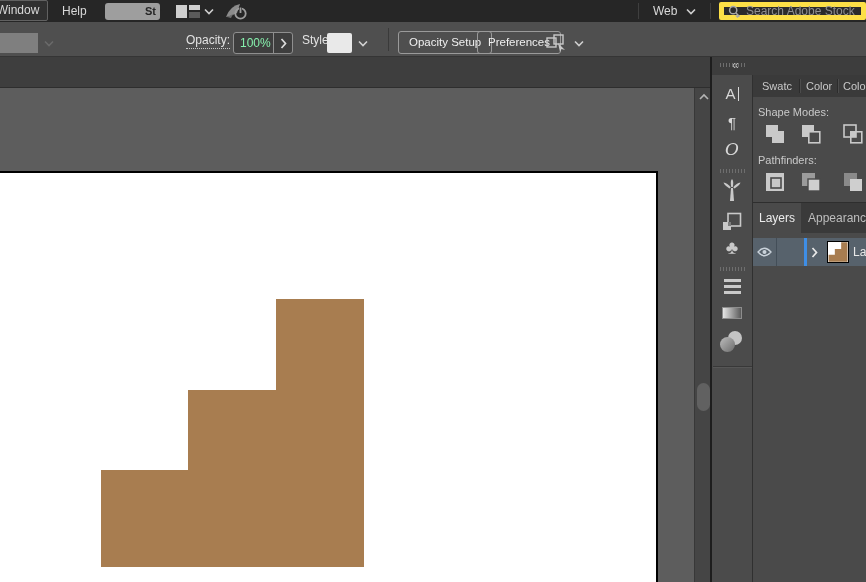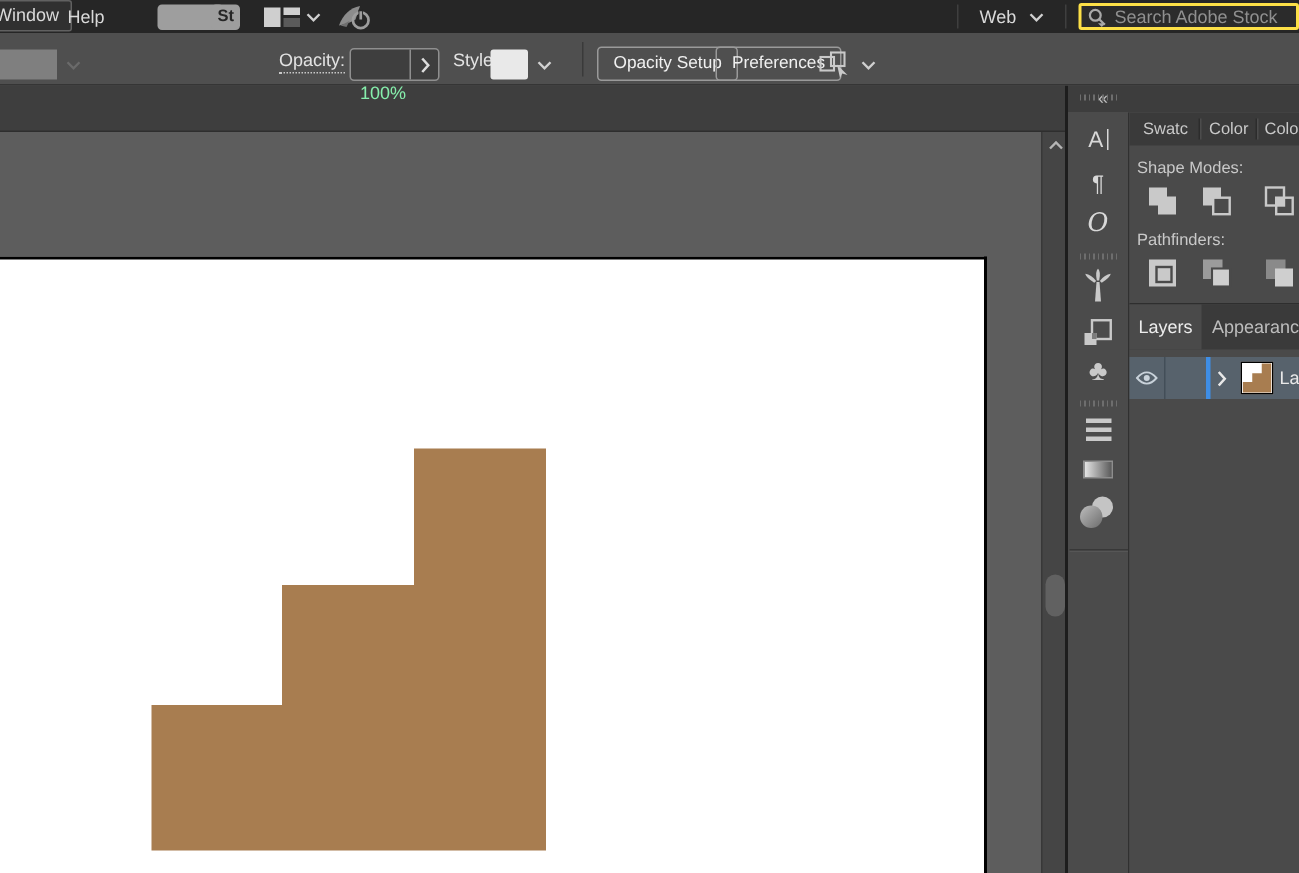--- a/index.html
+++ b/index.html
@@ -16,36 +16,36 @@
   .menu-item { position:absolute; top:0; height:22px; line-height:22px; padding:0 12px; color:#d9d9d9; font-size:12px; }
   .menu-item.boxed { border:1px solid #616161; background:#303030; border-radius:2px; height:21px; line-height:19px; }
   .sq-btn { position:absolute; top:3px; width:19px; height:17px; background:#9e9e9e; color:#262626;
             border-radius:3px; font-size:11px; font-weight:bold; text-align:center; line-height:17px; }
   .ws-icon { position:absolute; top:5px; width:24px; height:13px; }
   .ws-icon .l { position:absolute; left:0; top:0; width:11px; height:13px; background:#cfcfcf; }
   .ws-icon .tr { position:absolute; left:13px; top:0; width:11px; height:5px; background:#cfcfcf; }
   .ws-icon .br2 { position:absolute; left:13px; top:7px; width:11px; height:6px; background:#5a5a5a; }
   .vsep { position:absolute; top:3px; width:1px; height:16px; background:#3f3f3f; }
   .search-box { position:absolute; left:719px; top:2px; width:147px; height:18px; background:#2b2b2b;
-                border:2px solid #fde047; border-radius:2px; display:flex; align-items:center; padding:0 4px; }
+                border:5px solid #fde047; border-radius:2px; display:flex; align-items:center; padding:0 4px; }
   .search-box .ph { color:#8f8f8f; font-size:12px; margin-left:5px; white-space:nowrap; overflow:hidden; }
 
   
   .controlbar { left:0; top:22px; width:866px; height:35px; background:#4f4f4f; border-bottom:1px solid #353535; z-index:29; }
   .cb-label { position:absolute; top:11px; font-size:12px; color:#e3e3e3; }
   .dotted-u { border-bottom:1px dotted #c8c8c8; padding-bottom:1px; }
   .swatch-gray { position:absolute; left:0; top:11px; width:38px; height:20px; background:#7f7f7f; }
   .swatch-chev { position:absolute; left:40px; top:11px; width:18px; height:20px; display:flex; align-items:center; justify-content:center; }
   .brush-combo { position:absolute; left:68px; top:10px; width:110px; height:22px; background:#efefef;
                  border:1px solid #2b2b2b; border-radius:3px; display:flex; align-items:center; color:#1c1c1c; }
   .brush-combo .val { flex:1; text-align:center; font-size:12px; white-space:nowrap; }
   .brush-combo .dd { width:20px; height:100%; border-left:1px solid #b5b5b5; display:flex; align-items:center; justify-content:center; }
   .opacity-group { position:absolute; left:233px; top:10px; width:60px; height:22px; border:1px solid #8f8f8f;
                    border-radius:3px; background:#3e3e3e; display:flex; }
-  .opacity-group .val { flex:1; color:#86efac; font-size:12px; line-height:20px; padding-left:6px;margin-top:19px; }
+  .opacity-group .val { flex:1; color:#86efac; font-size:12px; line-height:20px; padding-left:6px; }
   .opacity-group .step { width:19px; border-left:1px solid #8f8f8f; display:flex; align-items:center; justify-content:center; }
   .style-swatch { position:absolute; left:327px; top:11px; width:25px; height:20px; background:#e9e9e9; border-radius:2px; }
   .style-chev { position:absolute; left:354px; top:11px; width:18px; height:20px; display:flex; align-items:center; justify-content:center; }
   .cb-sep { position:absolute; top:6px; width:1px; height:23px; background:#3a3a3a; }
   .cb-btn { position:absolute; top:9px; height:23px; border:1px solid #9a9a9a; border-radius:3px; background:transparent;
             color:#f0f0f0; font-size:11.5px; font-family:inherit; padding:0 10px; line-height:21px; }
   .align-ctl { position:absolute; left:546px; top:11px; width:40px; height:20px; display:flex; align-items:center; gap:6px; }
 
   
   .docband { left:0; top:57px; width:712px; height:31px; background:#3e3e3e; border-bottom:1px solid #2e2e2e; }
@@ -102,21 +102,21 @@
   .layer-thumb { width:22px; height:22px; background:#fff; border:1px solid #000; margin-left:6px; flex:none; }
   .layer-name { font-size:12px; color:#e8e8e8; margin-left:4px; white-space:nowrap; overflow:hidden; }
 </style>
 </head>
 <body>
 
 <div id="app">
 
   <div class="abs menubar">
     <div class="menu-item boxed" style="left:-12px;width:60px;text-align:center;padding:0;">Window</div>
-    <div class="menu-item" style="left:33px;">Help</div>
+    <div class="menu-item" style="left:50px;">Help</div>
 
     <div class="sq-btn" style="left:105px;padding-left:44px;">Br</div>
     <div class="sq-btn" style="left:141px;">St</div>
 
     <div class="ws-icon" style="left:176px;">
       <span class="l"></span>
         <span class="tr"></span>
         <span class="br2"></span>
     </div>
     <svg class="abs" style="left:204px;top:8px;" width="10" height="7" viewBox="0 0 10 7">

